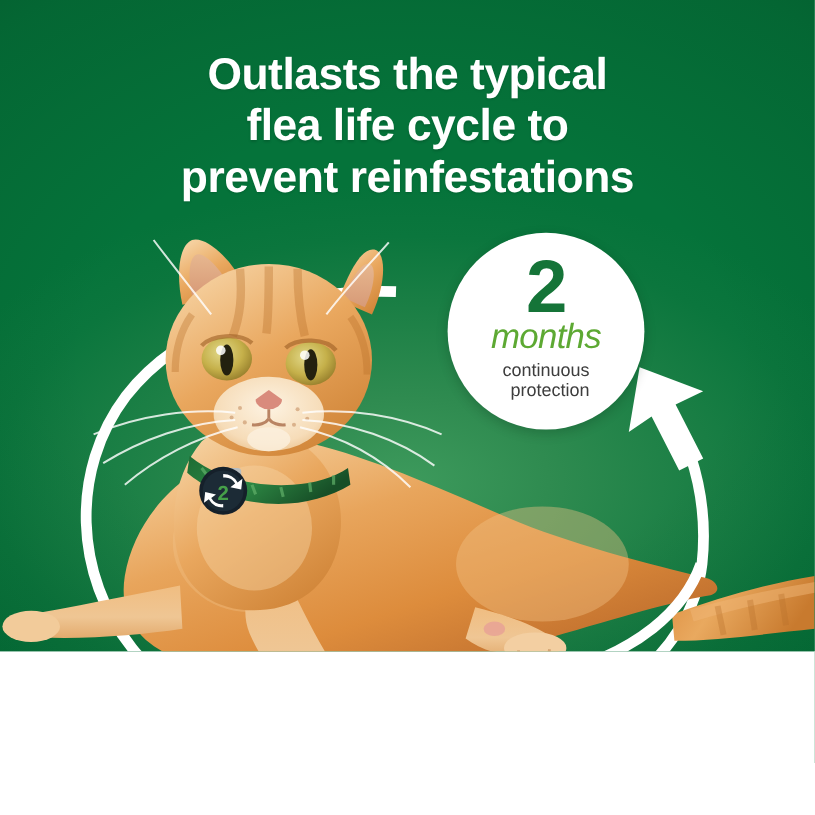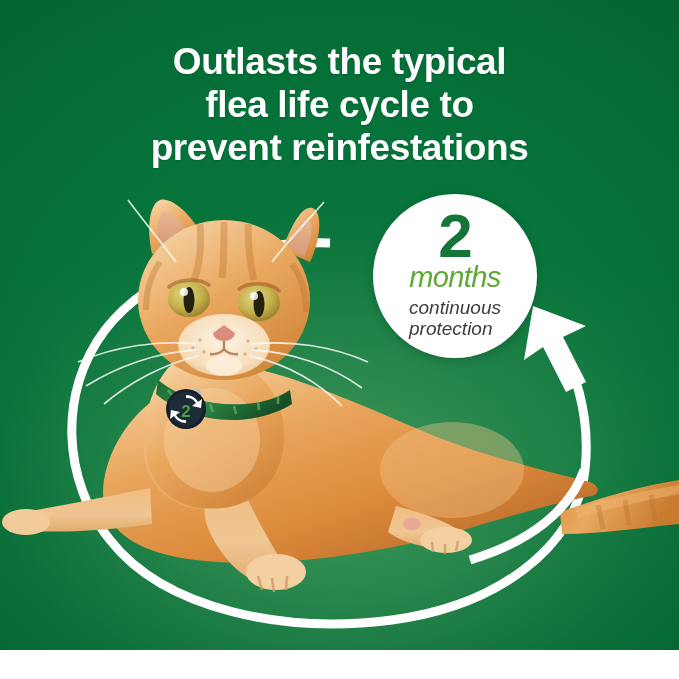--- a/index.html
+++ b/index.html
@@ -4,21 +4,21 @@
 <title>Flea Protection Product Advertisement</title>
 <style>
   html, body {
     margin: 0;
     padding: 0;
     background: #ffffff;
   }
   #ad-root {
     position: relative;
     width: 679px;
-    height: 650px;
+    height: 543px;
     overflow: hidden;
     font-family: "Liberation Sans", sans-serif;
     background: #07753c;
   }
   
   .bg-base {
     position: absolute;
     inset: 0;
     background:
       radial-gradient(ellipse 62% 46% at 50% 74%,
@@ -104,25 +104,24 @@
   .badge-months {
     font-size: 29px;
     font-weight: 400;
     font-style: italic;
     color: #5da933;
     line-height: 1;
     margin-top: 1px;
     letter-spacing: -0.6px;
   }
   .badge-sub {
-    font-size: 19px;
-    font-style: italic;
+    font-size: 15px;
     color: #3d3d3d;
     line-height: 1.12;
-    text-align: left;
+    text-align: right;
     margin-top: 5px;
     white-space: pre-line;
   }
 </style>
 </head>
 <body>
 
 <div id="ad-root">
 
   <div class="bg-base"></div>

